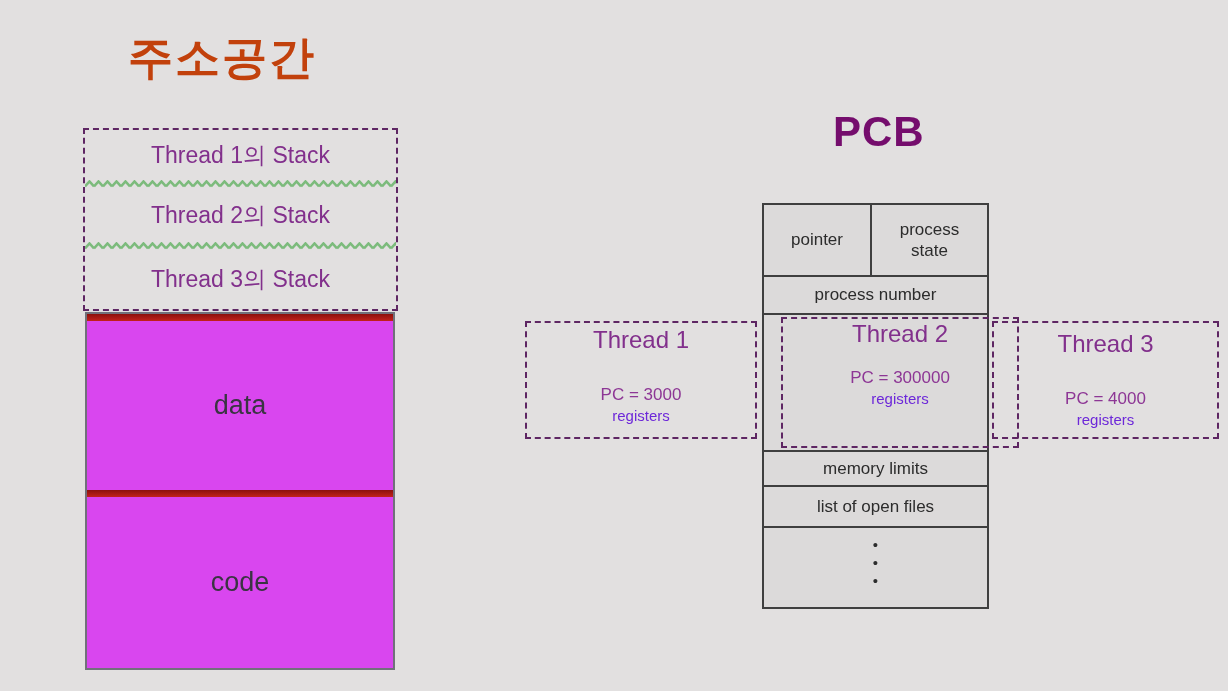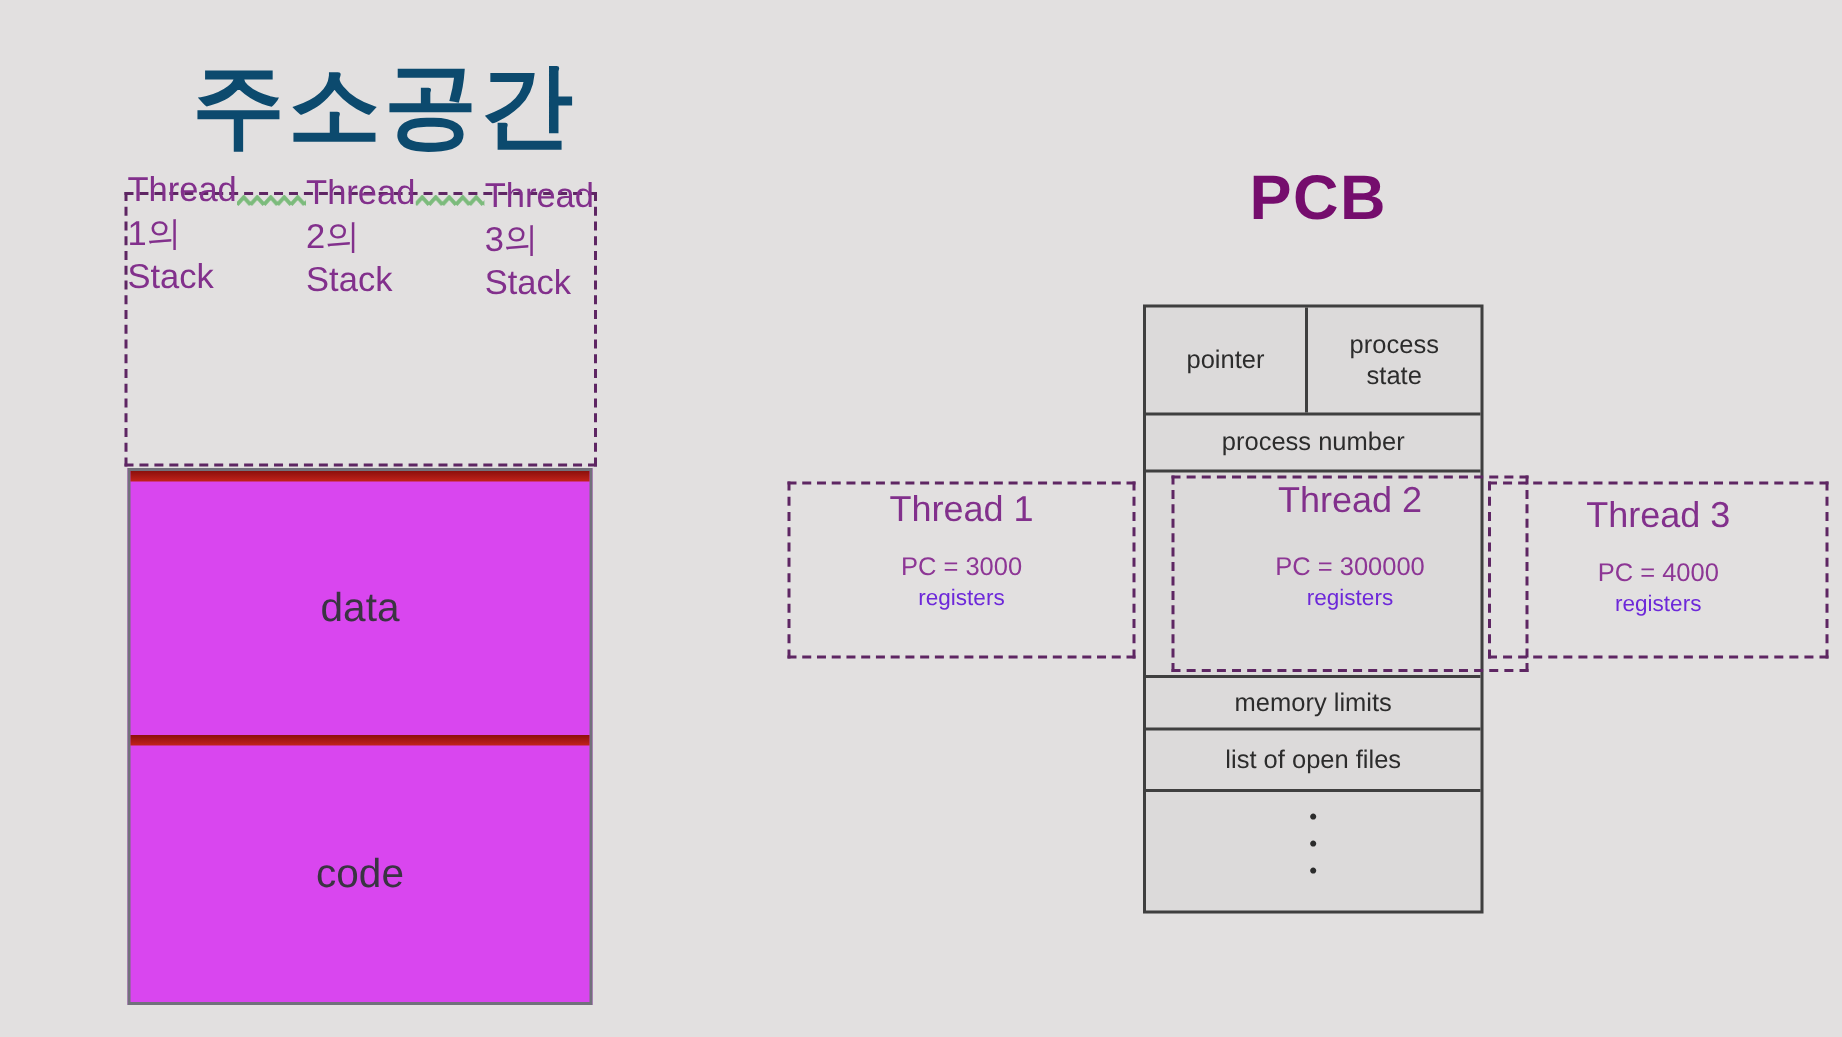--- a/index.html
+++ b/index.html
@@ -9,29 +9,29 @@
   }
   #app{
     position:relative;
     width:1228px;height:691px;
     background:#e2e0e0;
     overflow:hidden;
   }
   
   .as-title{
     position:absolute;left:128px;top:28px;
-    font-size:62px;font-weight:bold;color:#0c4a6e;
+    font-size:45px;font-weight:bold;color:#c2410c;
     letter-spacing:2px;
     font-family:Liberation Mono, monospace;
   }
   .stack-box{
     position:absolute;left:83px;top:128px;width:315px;height:183px;
     border:2px dashed #5e2663;
     box-sizing:border-box;
-    display:flex;flex-direction:row;
+    display:flex;flex-direction:column;
   }
   .stack-section{
     display:flex;align-items:center;justify-content:center;
     font-size:23px;color:#82308c;
   }
   .stack-s1{height:50px;}
   .stack-s2{height:54px;}
   .stack-s3{height:59px;}
   .zigzag{width:100%;height:8px;display:block;}
   .green-box{
@@ -101,21 +101,21 @@
   }
   .tb-1{left:525px;top:321px;width:232px;height:118px;}
   .tb-2{left:781px;top:317px;width:238px;height:131px;}
   .tb-3{left:992px;top:321px;width:227px;height:118px;}
   .thread-name{
     font-size:24px;color:#82308c;margin-top:3px;
   }
   .tb-2 .thread-name{margin-top:1px;}
   .tb-3 .thread-name{margin-top:7px;}
   .thread-pc{
-    font-size:17px;color:#8d3695;margin-top:14px;
+    font-size:17px;color:#8d3695;margin-top:31px;
   }
   .tb-2 .thread-pc{margin-top:20px;}
   .thread-regs{
     font-size:15px;color:#6d28d9;margin-top:2px;
   }
 </style>
 </head>
 <body>
 
 <div id="app">

